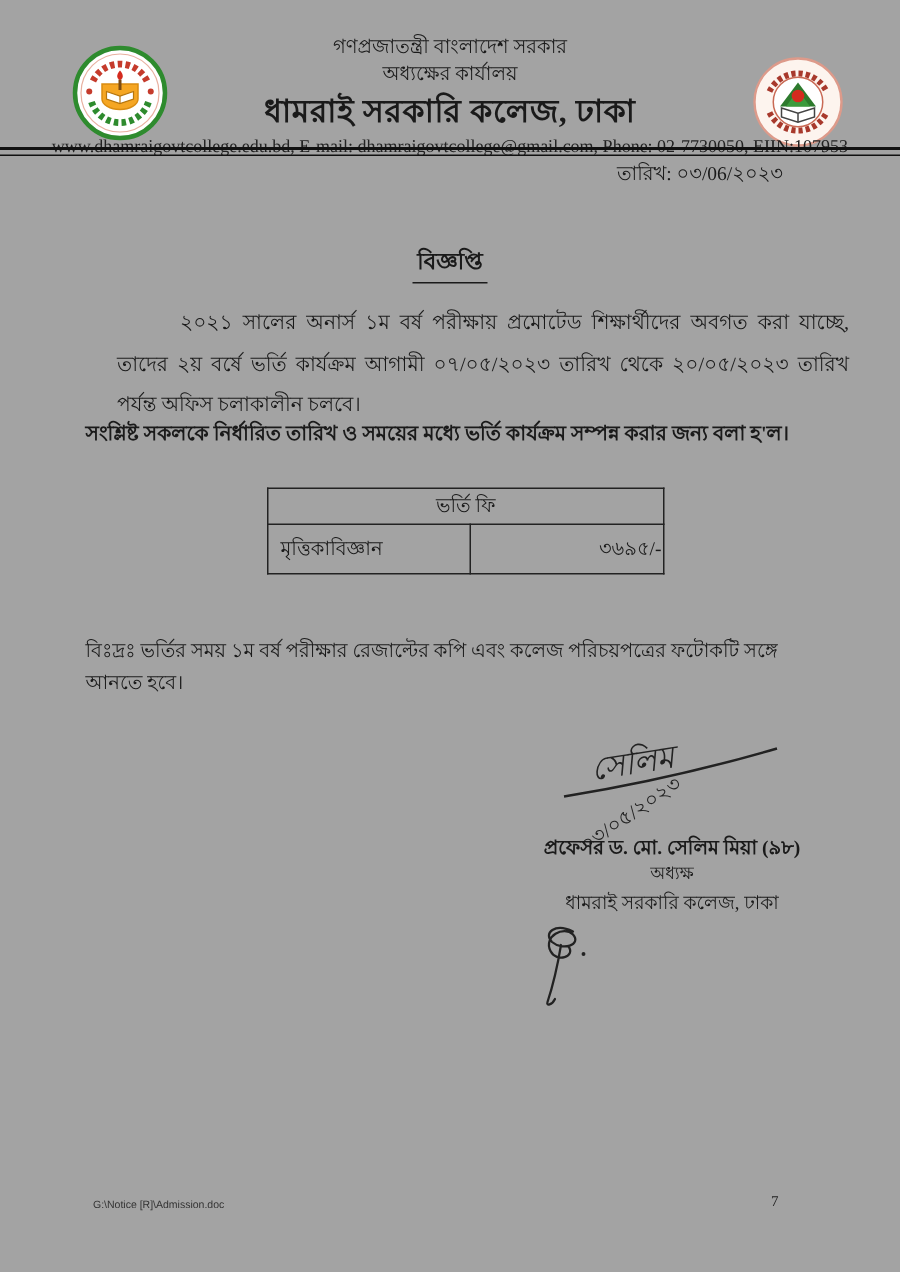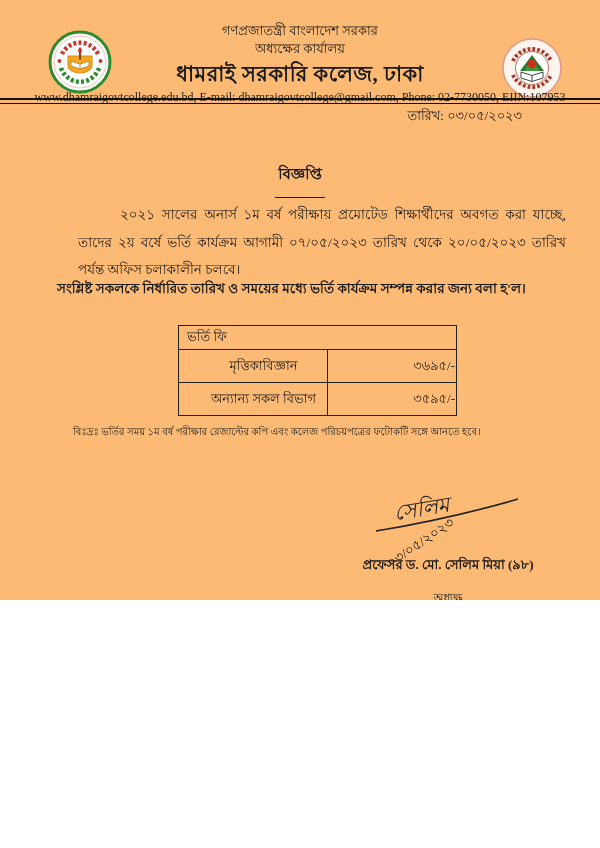--- a/index.html
+++ b/index.html
@@ -1,54 +1,54 @@
 <!DOCTYPE html>
 <html lang="bn"><head>
 <meta charset="utf-8">
 <style>
   html,body{margin:0;padding:0;background:#ffffff;}
   .page{
     position:relative;
-    width:600px;height:600px;
-    background:#fdba74;
+    width:600px;height:848px;
+    background:#a3a3a3;
     font-family:"Liberation Serif","DejaVu Serif",serif;
     color:#1a1a1a;
     overflow:hidden;
   }
   
   .hdr-text{position:absolute;top:23px;left:0;width:600px;text-align:center;line-height:1.25;}
   .hdr-govt{font-size:13px;}
   .hdr-office{font-size:13px;margin-top:2px;}
   .hdr-college{font-size:21px;font-weight:bold;margin-top:3px;letter-spacing:.5px;}
   .hdr-contact{font-size:12px;margin-top:3px;color:#222;}
   .logo{position:absolute;}
   .logo-left{top:30px;left:48px;}
   .logo-right{top:37px;left:501px;}
   .dbl-rule{position:absolute;top:98px;left:0;width:600px;height:3px;
     border-top:2.5px solid #111;border-bottom:1.3px solid #111;}
   .date-line{position:absolute;top:106px;right:78px;font-size:13px;}
   
   .notice-title{position:absolute;top:162px;left:0;width:600px;text-align:center;}
-  .notice-title span{font-size:15px;font-weight:bold;border-bottom:1.5px solid #1a1a1a;padding:0 3px 15px 3px;}
+  .notice-title span{font-size:15px;font-weight:bold;border-bottom:1.5px solid #1a1a1a;padding:0 3px 5px 3px;}
   .para1{position:absolute;top:201px;left:57px;width:488px;font-size:13.5px;
     text-align:justify;text-indent:42px;line-height:2.05;margin-left:21px;}
   .para2{position:absolute;top:278px;left:57px;width:488px;font-size:13.5px;font-weight:bold;}
   
   .fee-table{position:absolute;top:325px;left:178px;border-collapse:collapse;}
   .fee-table td,.fee-table th{border:1.2px solid #222;font-size:13px;font-weight:normal;}
-  .fee-table th{height:20px;text-align:left;padding:1px 8px;}
+  .fee-table th{height:20px;text-align:center;padding:1px 8px;}
   .fee-table td{height:30px;}
-  .fee-table td.dept{width:125px;padding-left:22px;text-align:center;}
+  .fee-table td.dept{width:125px;padding-left:8px;text-align:left;}
   .fee-table td.fee{width:126px;text-align:right;}
-  .note-line{position:absolute;top:424px;left:73px;width:490px;font-size:10px;}
+  .note-line{position:absolute;top:424px;left:57px;width:490px;font-size:13px;}
   
   .sig-hand{position:absolute;top:491px;left:358px;}
   .sig-block{position:absolute;top:557px;left:343px;width:210px;text-align:center;line-height:1.3;}
   .sig-name{font-size:13px;font-weight:bold;text-align:center;}
-  .sig-desig{font-size:11.5px;margin-top:17px;}
+  .sig-desig{font-size:11.5px;margin-top:3px;font-family:Liberation Mono, monospace;}
   .sig-inst{font-size:12.5px;margin-top:2px;}
   .sig-scribble{position:absolute;top:614px;left:348px;}
   
   .footer-path{position:absolute;top:800px;left:62px;font-size:7px;color:#333;
     font-family:"Liberation Sans","DejaVu Sans",sans-serif;}
   .footer-page{position:absolute;top:796px;left:514px;font-size:10px;color:#222;}
 </style>
 </head>
 <body>
 
@@ -96,41 +96,37 @@
 
   <div class="hdr-text">
     <div class="hdr-govt">গণপ্রজাতন্ত্রী বাংলাদেশ সরকার</div>
     <div class="hdr-office">অধ্যক্ষের কার্যালয়</div>
     <div class="hdr-college">ধামরাই সরকারি কলেজ, ঢাকা</div>
     <div class="hdr-contact">www.dhamraigovtcollege.edu.bd, E-mail: dhamraigovtcollege@gmail.com, Phone: 02-7730050, EIIN:107953</div>
   </div>
 
   <div class="dbl-rule"></div>
 
-  <div class="date-line">তারিখ:  ০৩/০৫/২০২৩</div>
+  <div class="date-line">তারিখ:  ০৩/06/২০২৩</div>
 
   <div class="notice-title">
     <span>বিজ্ঞপ্তি</span>
   </div>
 
   <div class="para1">২০২১ সালের অনার্স ১ম বর্ষ পরীক্ষায় প্রমোটেড শিক্ষার্থীদের অবগত করা যাচ্ছে, তাদের ২য় বর্ষে ভর্তি কার্যক্রম আগামী ০৭/০৫/২০২৩ তারিখ থেকে ২০/০৫/২০২৩ তারিখ পর্যন্ত অফিস চলাকালীন চলবে।</div>
   <div class="para2">সংশ্লিষ্ট সকলকে নির্ধারিত তারিখ ও সময়ের মধ্যে ভর্তি কার্যক্রম সম্পন্ন করার জন্য বলা হ'ল।</div>
 
   <table class="fee-table">
     <tbody>
         <tr>
       <th colspan="2">ভর্তি ফি</th>
     </tr>
     <tr>
       <td class="dept">মৃত্তিকাবিজ্ঞান</td>
       <td class="fee">৩৬৯৫/-</td>
-    </tr>
-    <tr>
-      <td class="dept">অন্যান্য সকল বিভাগ</td>
-      <td class="fee">৩৫৯৫/-</td>
     </tr>
   </tbody>
     </table>
 
   <div class="note-line">বিঃদ্রঃ ভর্তির সময় ১ম বর্ষ পরীক্ষার রেজাল্টের কপি এবং কলেজ পরিচয়পত্রের ফটোকটি সঙ্গে আনতে হবে।</div>
 
   <div class="sig-hand">
     <svg width="175" height="72" viewBox="0 0 175 72">
       <g transform="rotate(-9 70 18)">
         <text x="36" y="24" font-size="21" font-style="italic" fill="#222">সেলিম</text>

